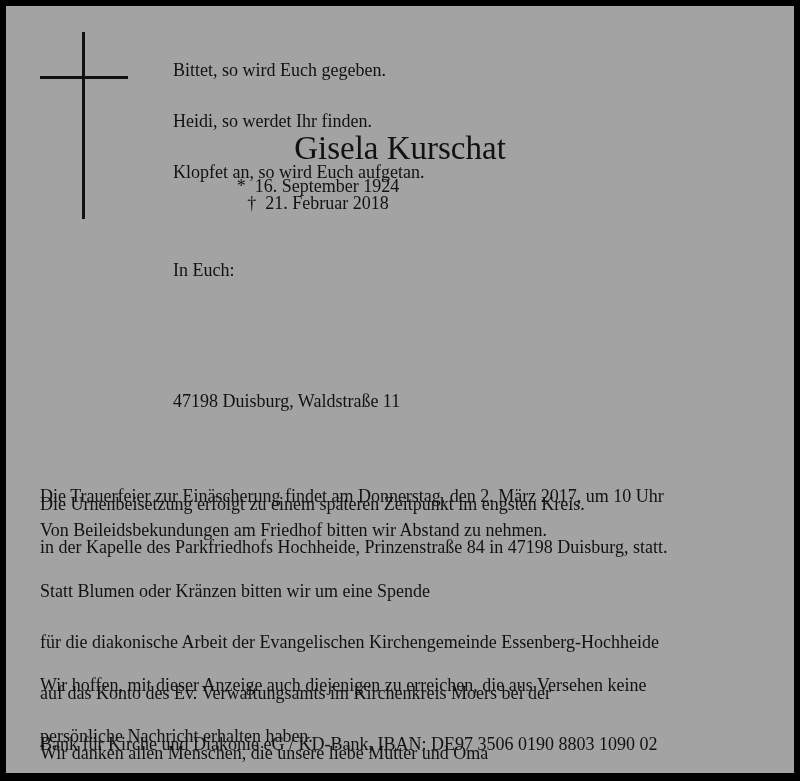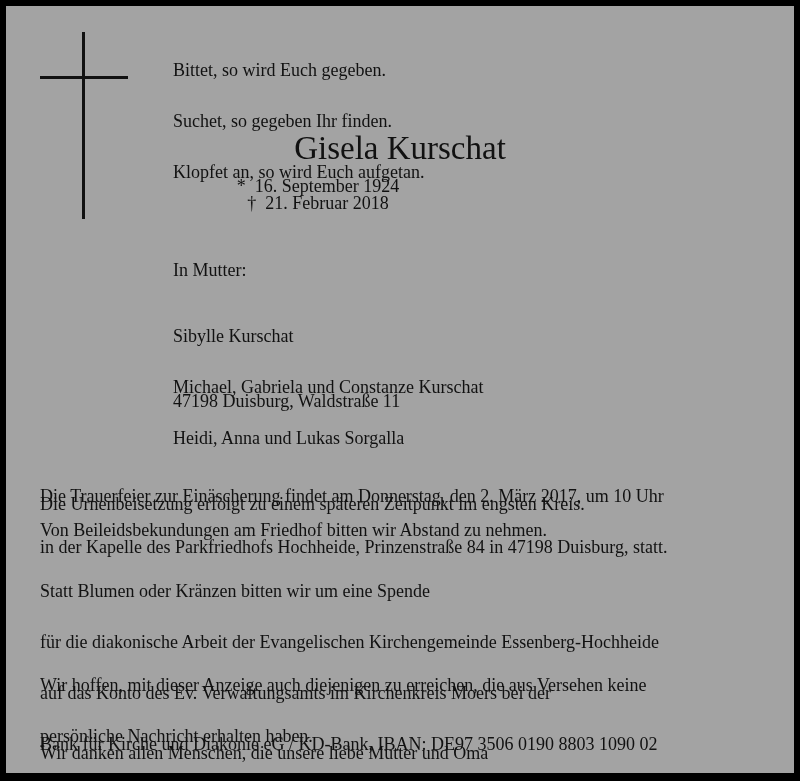--- a/index.html
+++ b/index.html
@@ -46,38 +46,33 @@
 
 <div class="page">
 
   <div>
     <div class="cross-v"></div>
     <div class="cross-h"></div>
   </div>
 
   <div class="line quote">
     <div>Bittet, so wird Euch gegeben.</div>
-    <div>Suchet, so gegeben Ihr finden.</div>
+    <div>Heidi, so werdet Ihr finden.</div>
     <div>Klopfet an, so wird Euch aufgetan.</div>
   </div>
 
   <div class="name">Gisela Kurschat</div>
 
   <div class="dates">
     <div>*  16. September 1924</div>
     <div>†  21. Februar 2018</div>
   </div>
 
-  <div class="line intro">In Mutter:</div>
+  <div class="line intro">In Euch:</div>
 
-  <div class="line family">
-    <div>Sibylle Kurschat</div>
-    <div>Michael, Gabriela und Constanze Kurschat</div>
-    <div>Heidi, Anna und Lukas Sorgalla</div>
-  </div>
 
   <div class="line address">47198 Duisburg, Waldstraße 11</div>
 
   <div class="line body-block" style="top:448px;">
     <div>Die Trauerfeier zur Einäscherung findet am Donnerstag, den 2. März 2017, um 10 Uhr</div>
     <div>in der Kapelle des Parkfriedhofs Hochheide, Prinzenstraße 84 in 47198 Duisburg, statt.</div>
   </div>
 
   <div class="line body-block" style="top:516px;">Von Beileidsbekundungen am Friedhof bitten wir Abstand zu nehmen.</div>
 

